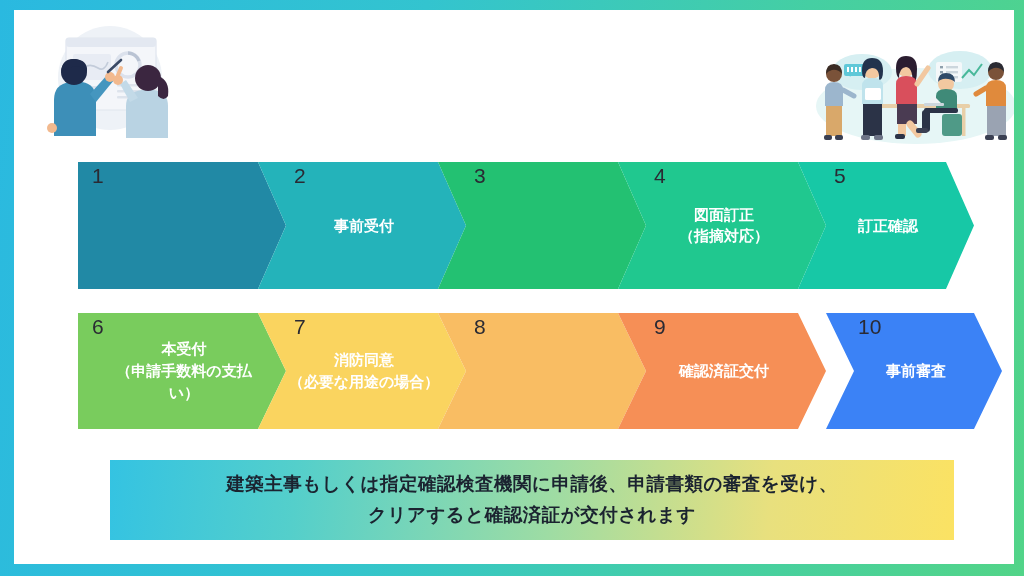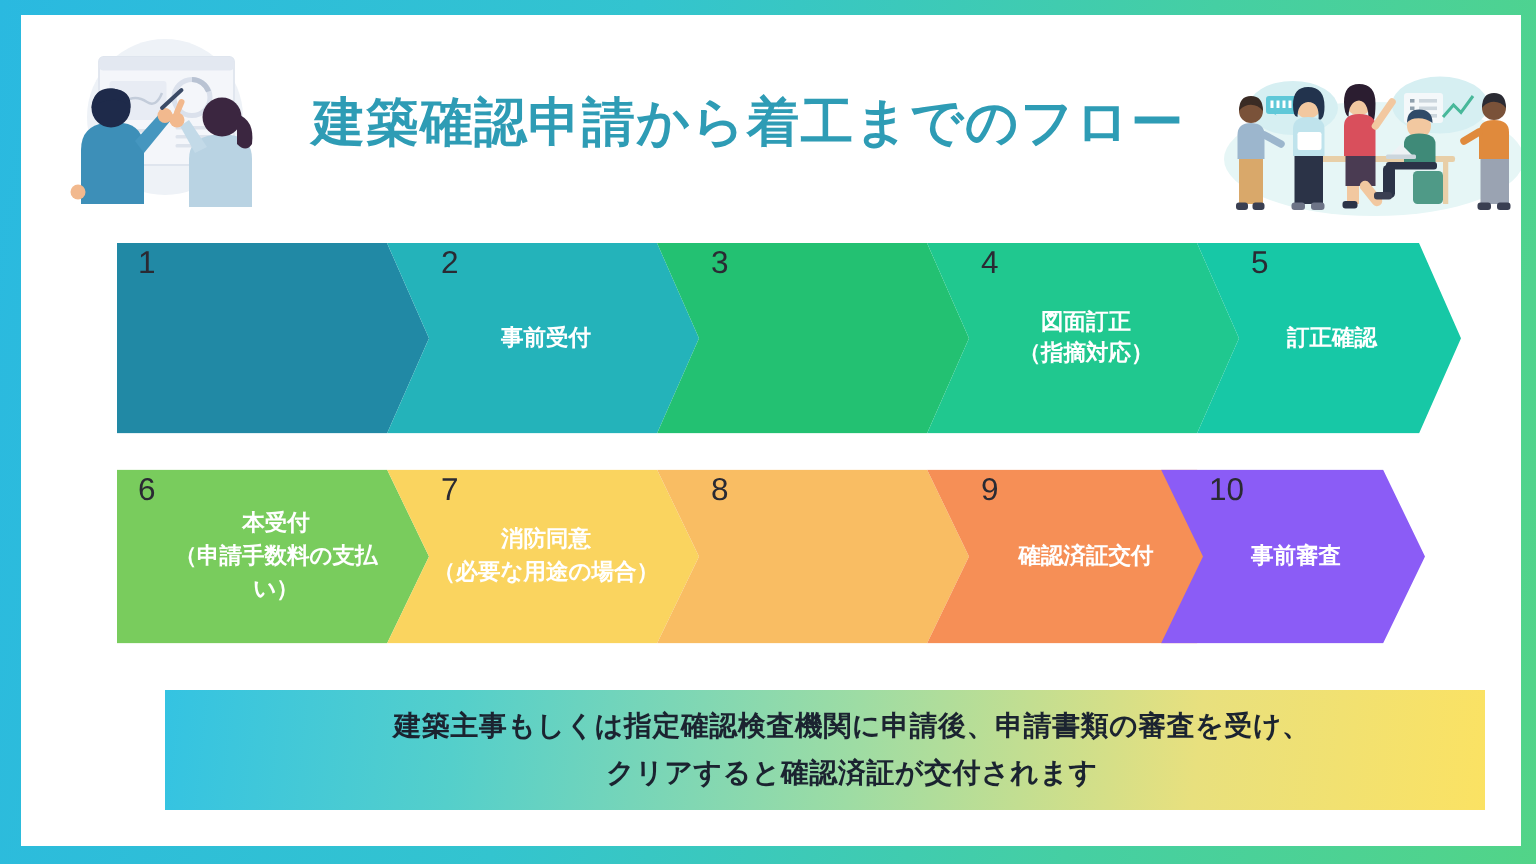--- a/index.html
+++ b/index.html
@@ -108,21 +108,20 @@
     position: absolute;
     left: 96px;
     top: 450px;
     width: 844px;
     height: 80px;
     background: linear-gradient(96deg, #34c3e2 0%, #54cfcb 22%, #9ddca4 52%, #e8e07e 78%, #fbe263 100%);
     display: flex;
     flex-direction: column;
     align-items: center;
     justify-content: center;
-    padding-left: 36px;
   }
   #banner .bline {
     font-size: 18.5px;
     font-weight: bold;
     color: #1b2330;
     line-height: 1.65;
     letter-spacing: 0.5px;
   }
 </style>
 </head>
@@ -221,21 +220,20 @@
 
         <circle cx="186" cy="34" r="8" fill="#7a5239"></circle>
         <path d="M178 34 Q178 24 186 24 Q194 24 194 34 Q190 29 184 30 Q180 31 178 34 Z" fill="#2b2b33"></path>
         <path d="M176 68 L176 50 Q176 42 186 42 Q196 42 196 50 L196 68 Z" fill="#e08a3c"></path>
         <rect x="177" y="68" width="19" height="30" fill="#9aa3b2"></rect>
         <rect x="175" y="97" width="9" height="5" rx="2" fill="#3a3f52"></rect>
           <rect x="188" y="97" width="9" height="5" rx="2" fill="#3a3f52"></rect>
         <path d="M176 50 L166 56" stroke="#e08a3c" stroke-width="5" stroke-linecap="round"></path>
       </svg>
 
-      <div id="title">建築確認申請から着工までのフロー</div>
     </div>
 
     <div id="row1" class="flow-row">
       <div class="arrow head" style="left:0px;width:208px;background:#2189a5;">
         <span class="num" style="left:14px;">1</span>
       </div>
       <div class="arrow chev" style="left:180px;width:208px;background:#24b3ba;">
         <span class="num" style="left:36px;">2</span>
         <span class="label">事前受付</span>
       </div>
@@ -264,21 +262,21 @@
         <span class="label">消防同意
 （必要な用途の場合）</span>
       </div>
       <div class="arrow chev" style="left:360px;width:208px;background:#f9bd63;">
         <span class="num" style="left:36px;">8</span>
       </div>
       <div class="arrow chev" style="left:540px;width:208px;background:#f68f56;">
         <span class="num" style="left:36px;">9</span>
         <span class="label">確認済証交付</span>
       </div>
-      <div class="arrow chev" style="left:696px;width:176px;background:#8b5cf6;">
+      <div class="arrow chev" style="left:748px;width:176px;background:#3b82f6;">
         <span class="num" style="left:32px;">10</span>
         <span class="label">事前審査</span>
       </div>
     </div>
 
     <div id="banner">
       <div class="bline">建築主事もしくは指定確認検査機関に申請後、申請書類の審査を受け、</div>
       <div class="bline">クリアすると確認済証が交付されます</div>
     </div>
 

